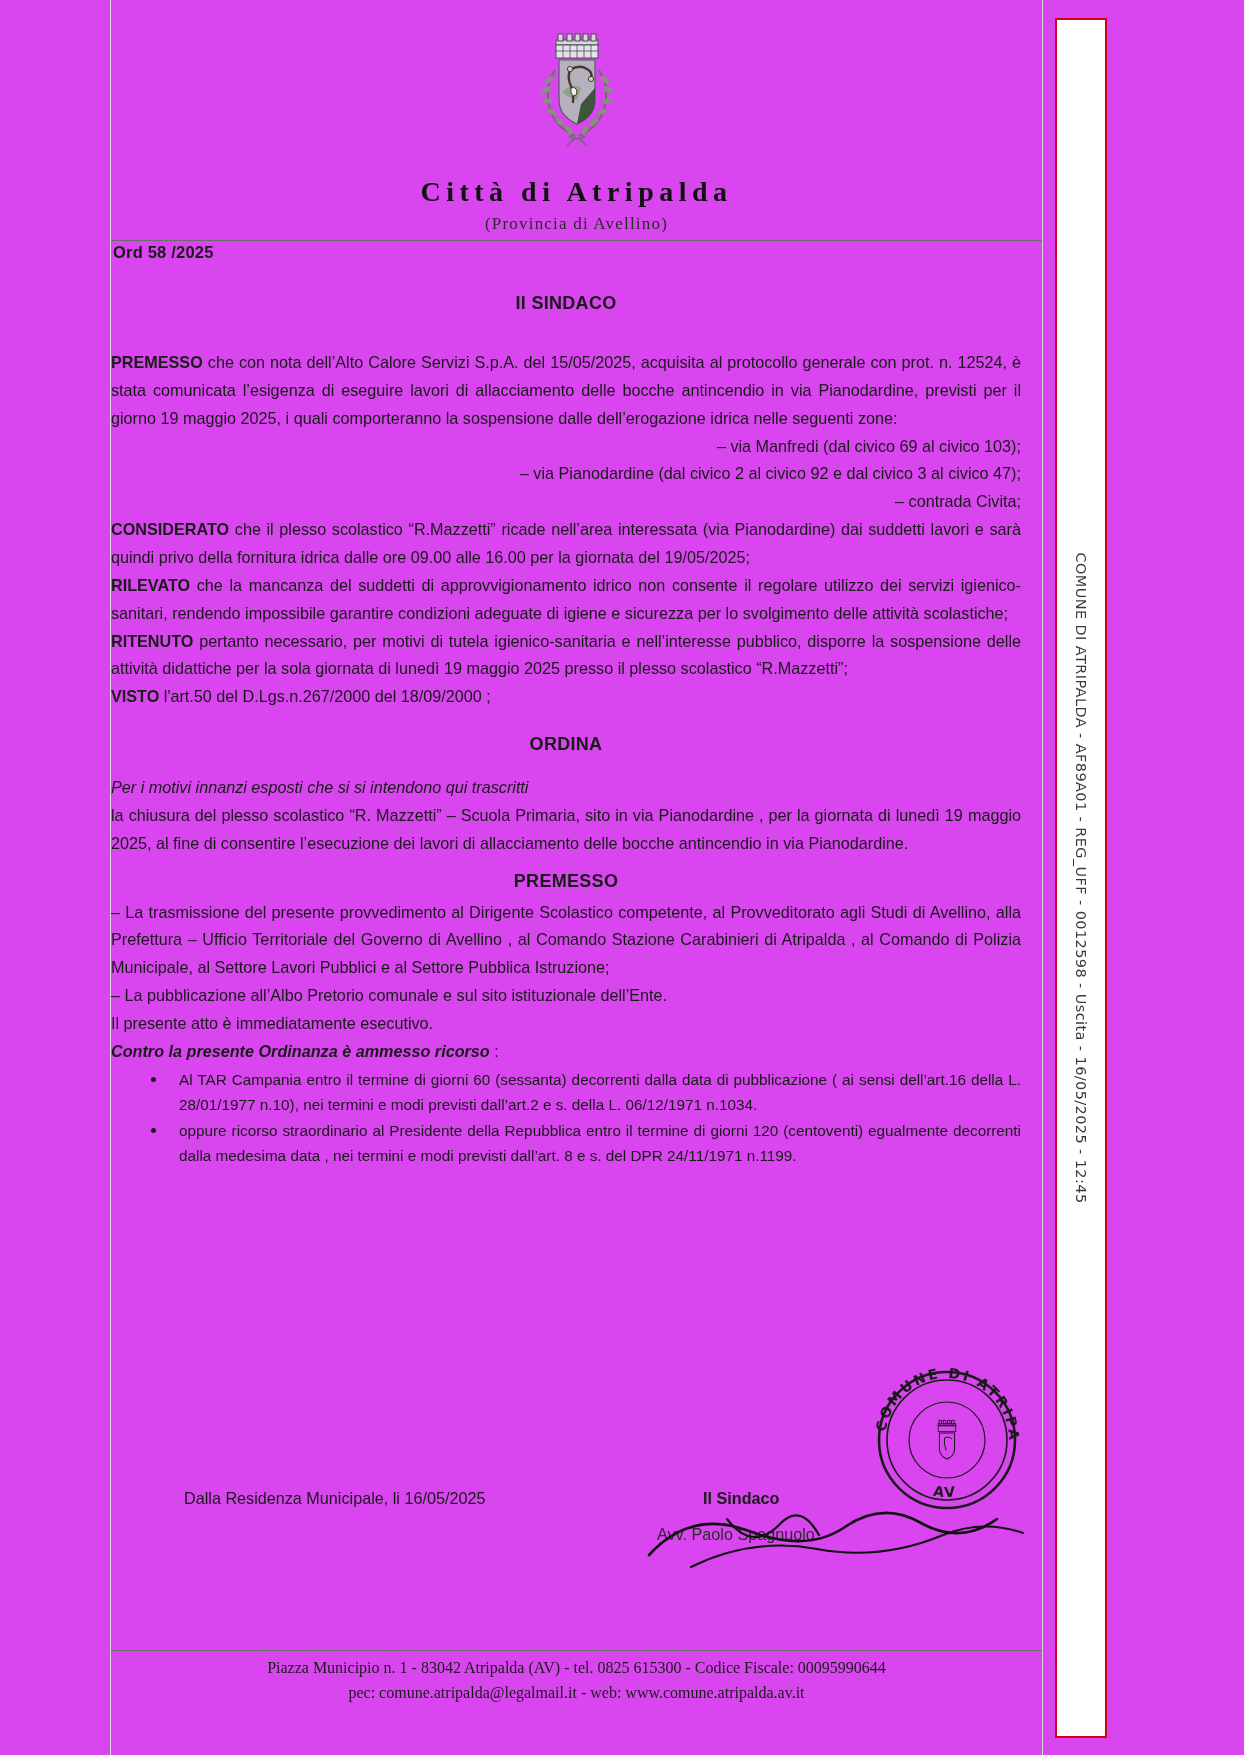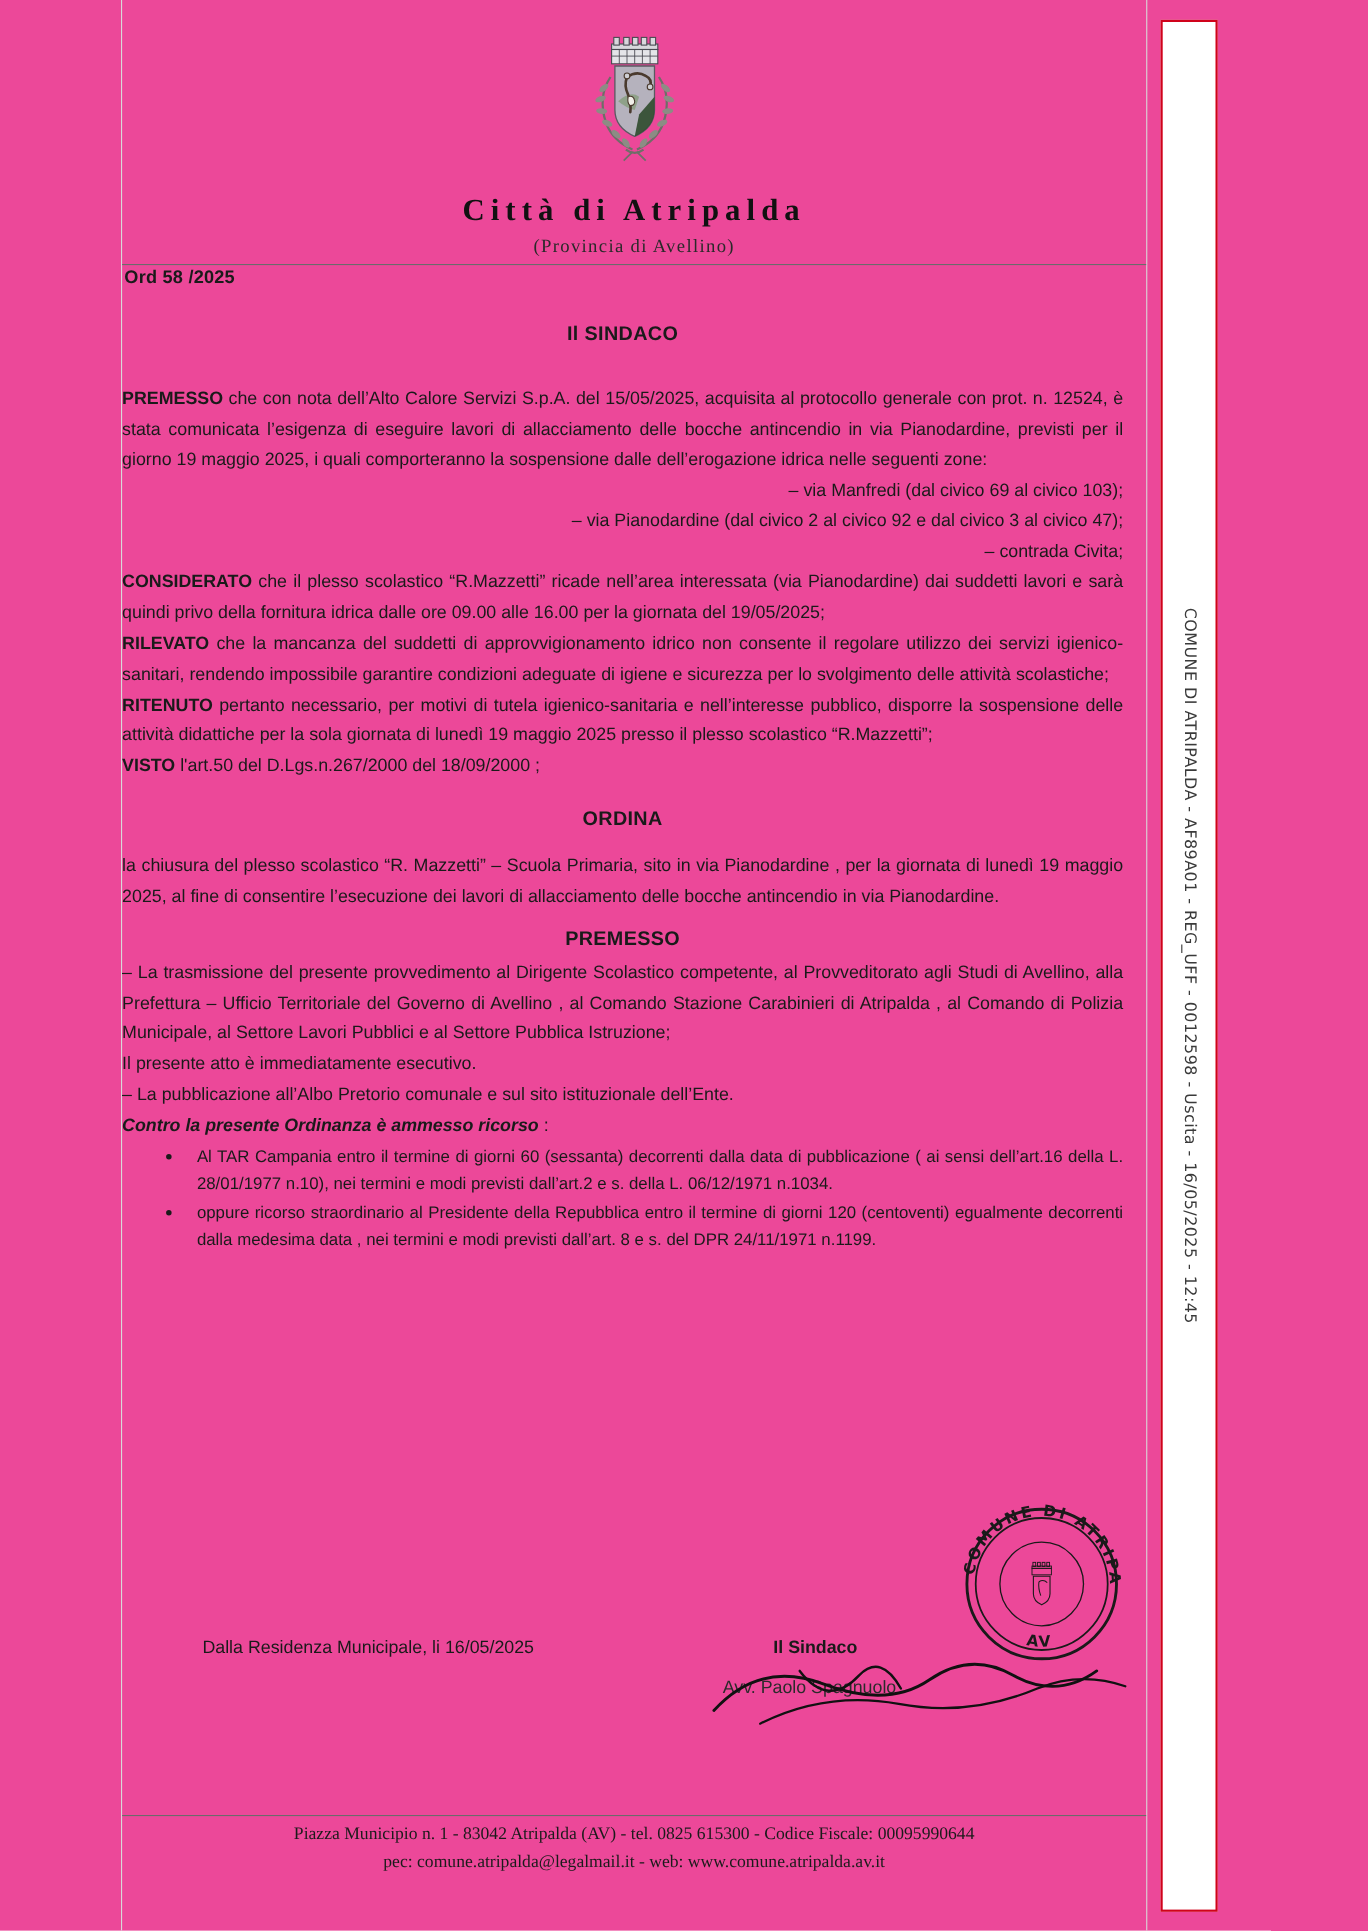--- a/index.html
+++ b/index.html
@@ -14,21 +14,21 @@
     font-family: "Liberation Sans", sans-serif;
     color: #1a1a1a;
     overflow: hidden;
   }
 
   
   #page {
     position: absolute;
     left: 0; top: 0;
     width: 1244px; height: 1755px;
-    background: #ec4899;
+    background: #d946ef;
   }
   .page-border-left {
     position: absolute;
     left: 110px; top: 0;
     width: 1px; height: 1755px;
     background: #d8d8d8;
   }
   .page-border-right {
     position: absolute;
     left: 1042px; top: 0;
@@ -301,28 +301,29 @@
     <p class="para"><span class="kw">CONSIDERATO</span> <span>che il plesso scolastico “R.Mazzetti” ricade nell’area interessata (via Pianodardine) dai suddetti lavori e sarà quindi privo della fornitura idrica dalle ore 09.00 alle 16.00 per la giornata del 19/05/2025;</span></p>
 
     <p class="para"><span class="kw">RILEVATO</span> <span>che la mancanza del suddetti di approvvigionamento idrico non consente il regolare utilizzo dei servizi igienico-sanitari, rendendo impossibile garantire condizioni adeguate di igiene e sicurezza per lo svolgimento delle attività scolastiche;</span></p>
 
     <p class="para"><span class="kw">RITENUTO</span> <span>pertanto necessario, per motivi di tutela igienico-sanitaria e nell’interesse pubblico, disporre la sospensione delle attività didattiche per la sola giornata di lunedì 19 maggio 2025 presso il plesso scolastico “R.Mazzetti”;</span></p>
 
     <p class="para-left"><span class="kw">VISTO</span> <span>l'art.50 del D.Lgs.n.267/2000  del 18/09/2000 ;</span></p>
 
     <div class="center-heading h-ordina">ORDINA</div>
 
+    <p class="para-left italic">Per i motivi innanzi esposti che si si intendono qui trascritti</p>
     <p class="para">la chiusura del plesso scolastico “R. Mazzetti” – Scuola Primaria, sito in via Pianodardine , per la giornata di lunedì 19 maggio 2025, al fine di consentire l’esecuzione dei lavori di allacciamento delle bocche antincendio in via Pianodardine.</p>
 
     <div class="center-heading h-dispone">PREMESSO</div>
 
     <p class="para">– La trasmissione del presente provvedimento al Dirigente Scolastico competente, al Provveditorato agli Studi di Avellino, alla Prefettura – Ufficio Territoriale del Governo di Avellino , al Comando Stazione Carabinieri di Atripalda , al Comando di Polizia Municipale, al Settore Lavori Pubblici e al Settore Pubblica Istruzione;</p>
+    <p class="para-left">– La pubblicazione all’Albo Pretorio comunale e sul sito istituzionale dell’Ente.</p>
+
     <p class="para-left">Il presente atto è immediatamente esecutivo.</p>
-
-    <p class="para-left">– La pubblicazione all’Albo Pretorio comunale e sul sito istituzionale dell’Ente.</p>
 
     <p class="para-left"><span class="bolditalic">Contro la presente Ordinanza è ammesso ricorso</span> <span>:</span></p>
 
     <ul class="appeal-list">
       <li><span class="bullet-dot"></span><span>Al TAR Campania entro il termine di giorni 60 (sessanta) decorrenti dalla data di pubblicazione ( ai sensi dell’art.16 della L. 28/01/1977 n.10), nei termini e modi previsti dall’art.2 e s. della L. 06/12/1971 n.1034.</span></li>
       <li><span class="bullet-dot"></span><span>oppure ricorso straordinario al Presidente della Repubblica entro il termine di giorni 120 (centoventi) egualmente decorrenti dalla  medesima data , nei termini e modi previsti dall’art. 8 e s. del DPR 24/11/1971 n.1199.</span></li>
     </ul>
   </div>
 
   <div id="signature-block">

